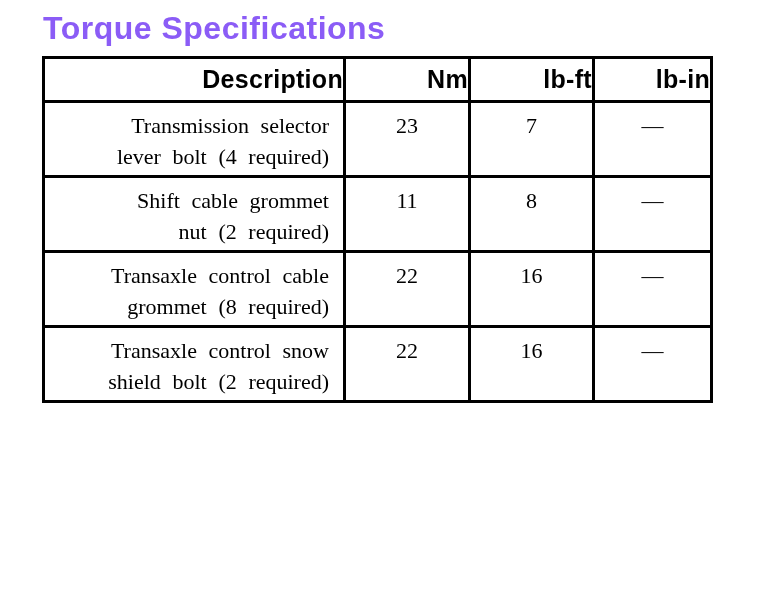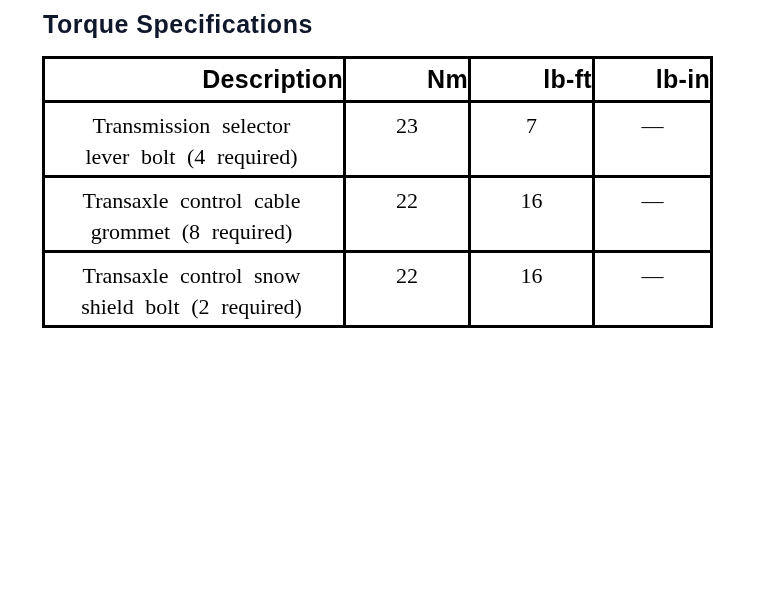--- a/index.html
+++ b/index.html
@@ -14,23 +14,23 @@
     background: #ffffff;
     overflow: hidden;
     color: #000000;
   }
   .title {
     position: absolute;
     left: 43px;
     top: 10px;
     font-family: "Liberation Sans", sans-serif;
     font-weight: bold;
-    font-size: 25px;
+    font-size: 32px;
     letter-spacing: 0.5px;
-    color: #0f172a;
+    color: #8b5cf6;
   }
   table.spec-table {
     position: absolute;
     left: 42px;
     top: 56px;
     width: 668px;
     border-collapse: collapse;
     table-layout: fixed;
     border: 3px solid #000000;
     background: #ffffff;
@@ -53,21 +53,21 @@
   }
   .spec-table td {
     font-family: "Liberation Serif", "DejaVu Serif", serif;
     font-size: 22px;
     line-height: 31px;
     padding-top: 7px;
   }
   td.desc-cell {
     padding-left: 9px;
     padding-right: 14px;
-    text-align: center;
+    text-align: right;
     white-space: pre-line;
     word-spacing: 0.28em;
   }
   td.num-cell {
     text-align: center;
     margin-left: 46px;
   }
   tr.row-normal { height: 75px; }
   tr.row-tall   { height: 108px; }
 </style>
@@ -95,20 +95,27 @@
     </thead>
     <tbody>
       <tr class="row-normal">
         <td class="desc-cell">Transmission selector
 lever bolt (4 required)</td>
         <td class="num-cell">23</td>
         <td class="num-cell">7</td>
         <td class="num-cell">—</td>
       </tr>
       <tr class="row-normal">
+        <td class="desc-cell">Shift cable grommet
+nut (2 required)</td>
+        <td class="num-cell">11</td>
+        <td class="num-cell">8</td>
+        <td class="num-cell">—</td>
+      </tr>
+      <tr class="row-normal">
         <td class="desc-cell">Transaxle control cable
 grommet (8 required)</td>
         <td class="num-cell">22</td>
         <td class="num-cell">16</td>
         <td class="num-cell">—</td>
       </tr>
       <tr class="row-normal">
         <td class="desc-cell">Transaxle control snow
 shield bolt (2 required)</td>
         <td class="num-cell">22</td>

